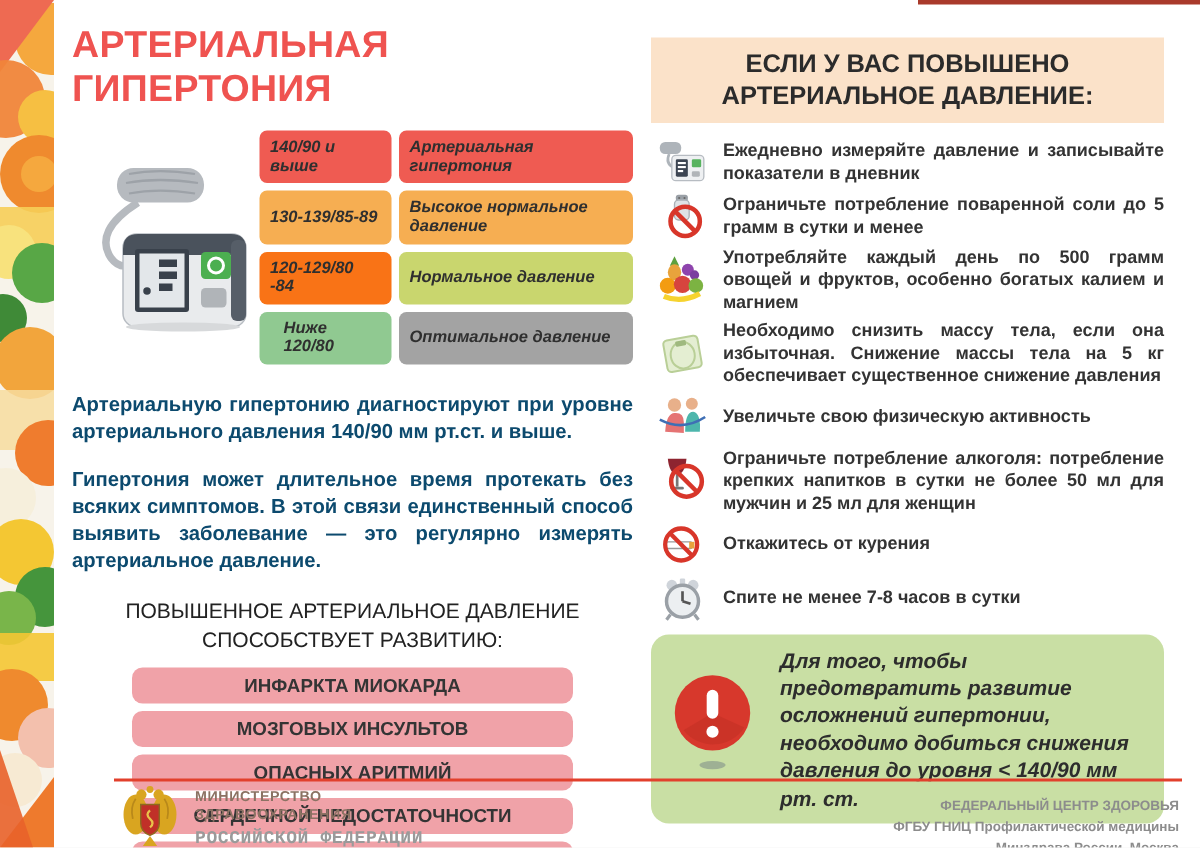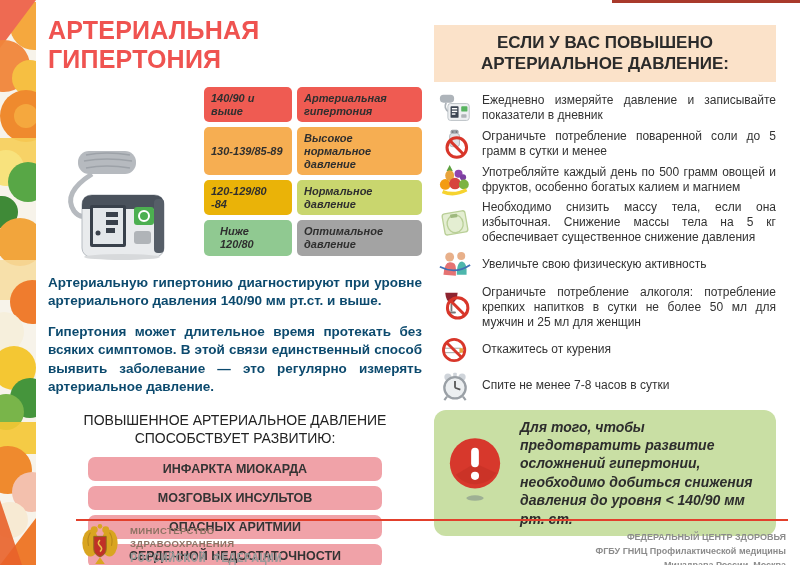--- a/index.html
+++ b/index.html
@@ -5,21 +5,21 @@
   * { box-sizing: border-box; margin: 0; padding: 0; }
   body { background: #e9e9e9; font-family: "Liberation Sans", sans-serif; }
   .poster { position: relative; width: 800px; height: 565px; background: #fff; overflow: hidden; }
 
   .mosaic { position: absolute; left: 0; top: 0; width: 36px; height: 565px; }
   .topline { position: absolute; top: 0; left: 612px; width: 188px; height: 3px; background: #a93a2b; }
 
   
   .left-col { position: absolute; left: 48px; top: 14px; width: 374px; }
   .title { font-size: 25px; font-weight: 800; color: #ef5350; margin: 2px 0 10px; letter-spacing: 0.2px; }
-  .device-table { display: flex; align-items: flex-end; gap: 31px; }
+  .device-table { display: flex; align-items: center; }
   .device-img { width: 120px; height: 112px; flex: 0 0 auto; margin-right: 5px; }
   .bp-table { flex: 1; padding-top: 3px; }
   .bp-row { display: flex; gap: 5px; margin-bottom: 5px; }
   .bp-cell { border-radius: 5px; font-size: 11px; font-style: italic; font-weight: 700;
              color: #2f2f2f; padding: 5px 7px; line-height: 1.15; display: flex; align-items: center; }
   .bp-range { flex: 0 0 88px; }
   .bp-label { flex: 1; }
   .para { font-size: 13.5px; font-weight: 700; color: #0c4a6e; text-align: justify; line-height: 1.35; margin-top: 13px; }
   .risk-heading { margin-top: 15px; text-align: center; font-size: 14px; font-weight: 400; color: #222; line-height: 1.3; }
   .risk-bars { margin-top: 10px; padding: 0 40px; }
@@ -27,21 +27,21 @@
               font-size: 12.5px; font-weight: 800; color: #343434; margin-bottom: 5px; }
 
   
   .right-col { position: absolute; left: 434px; top: 25px; width: 342px; }
   .advice-heading { background: #fbe2c9; text-align: center; font-size: 17px; font-weight: 800;
                     color: #2b2b2b; line-height: 1.25; padding: 7px 10px; }
   .advice-list { margin-top: 10px; }
   .advice-item { display: flex; align-items: center; margin-bottom: 4px; }
   .advice-icon { flex: 0 0 42px; display: flex; justify-content: center; }
   .advice-icon svg { width: 32px; height: 32px; }
-  .advice-text { flex: 1; font-size: 12px; font-weight: 400; color: #333; text-align: justify;
+  .advice-text { flex: 1; font-size: 12px; font-weight: 700; color: #333; text-align: justify;
                  line-height: 1.25; padding-left: 6px; }
   .med-box { background: #fbe2c9; text-align: center; font-size: 13px; font-weight: 800; color: #2b2b2b;
              line-height: 1.35; padding: 8px 14px; margin-top: 5px; }
   .warning-box { background: #c9dfa4; border-radius: 12px; margin-top: 8px; padding: 8px 12px;
                  display: flex; align-items: center; min-height: 88px; }
   .warn-icon { flex: 0 0 60px; }
   .warn-icon svg { width: 58px; height: 72px; }
   .warn-text { font-size: 14px; font-weight: 700; font-style: italic; color: #2d2d2d;
                line-height: 1.32; padding-left: 14px; }
 
@@ -116,21 +116,21 @@
       <div class="bp-table">
         <div class="bp-row">
           <div class="bp-cell bp-range" style="background-color: rgb(239, 91, 82);">140/90 и выше</div>
           <div class="bp-cell bp-label" style="background-color: rgb(239, 91, 82);">Артериальная гипертония</div>
         </div>
         <div class="bp-row">
           <div class="bp-cell bp-range" style="background-color: rgb(246, 174, 82);">130-139/85-89</div>
           <div class="bp-cell bp-label" style="background-color: rgb(246, 174, 82);">Высокое нормальное давление</div>
         </div>
         <div class="bp-row">
-          <div class="bp-cell bp-range" style="background-color: #eab308;">120-129/80 -84</div>
+          <div class="bp-cell bp-range" style="background-color: #f97316;">120-129/80 -84</div>
           <div class="bp-cell bp-label" style="background-color: rgb(201, 214, 110);">Нормальное давление</div>
         </div>
         <div class="bp-row">
           <div class="bp-cell bp-range" style="background-color: rgb(144, 201, 145); padding-left: 16px;">Ниже 120/80</div>
           <div class="bp-cell bp-label" style="background-color: #a3a3a3;">Оптимальное давление</div>
         </div>
       </div>
     </div>
 
     <p class="para">Артериальную гипертонию диагностируют при уровне артериального давления 140/90 мм рт.ст. и выше.</p>

